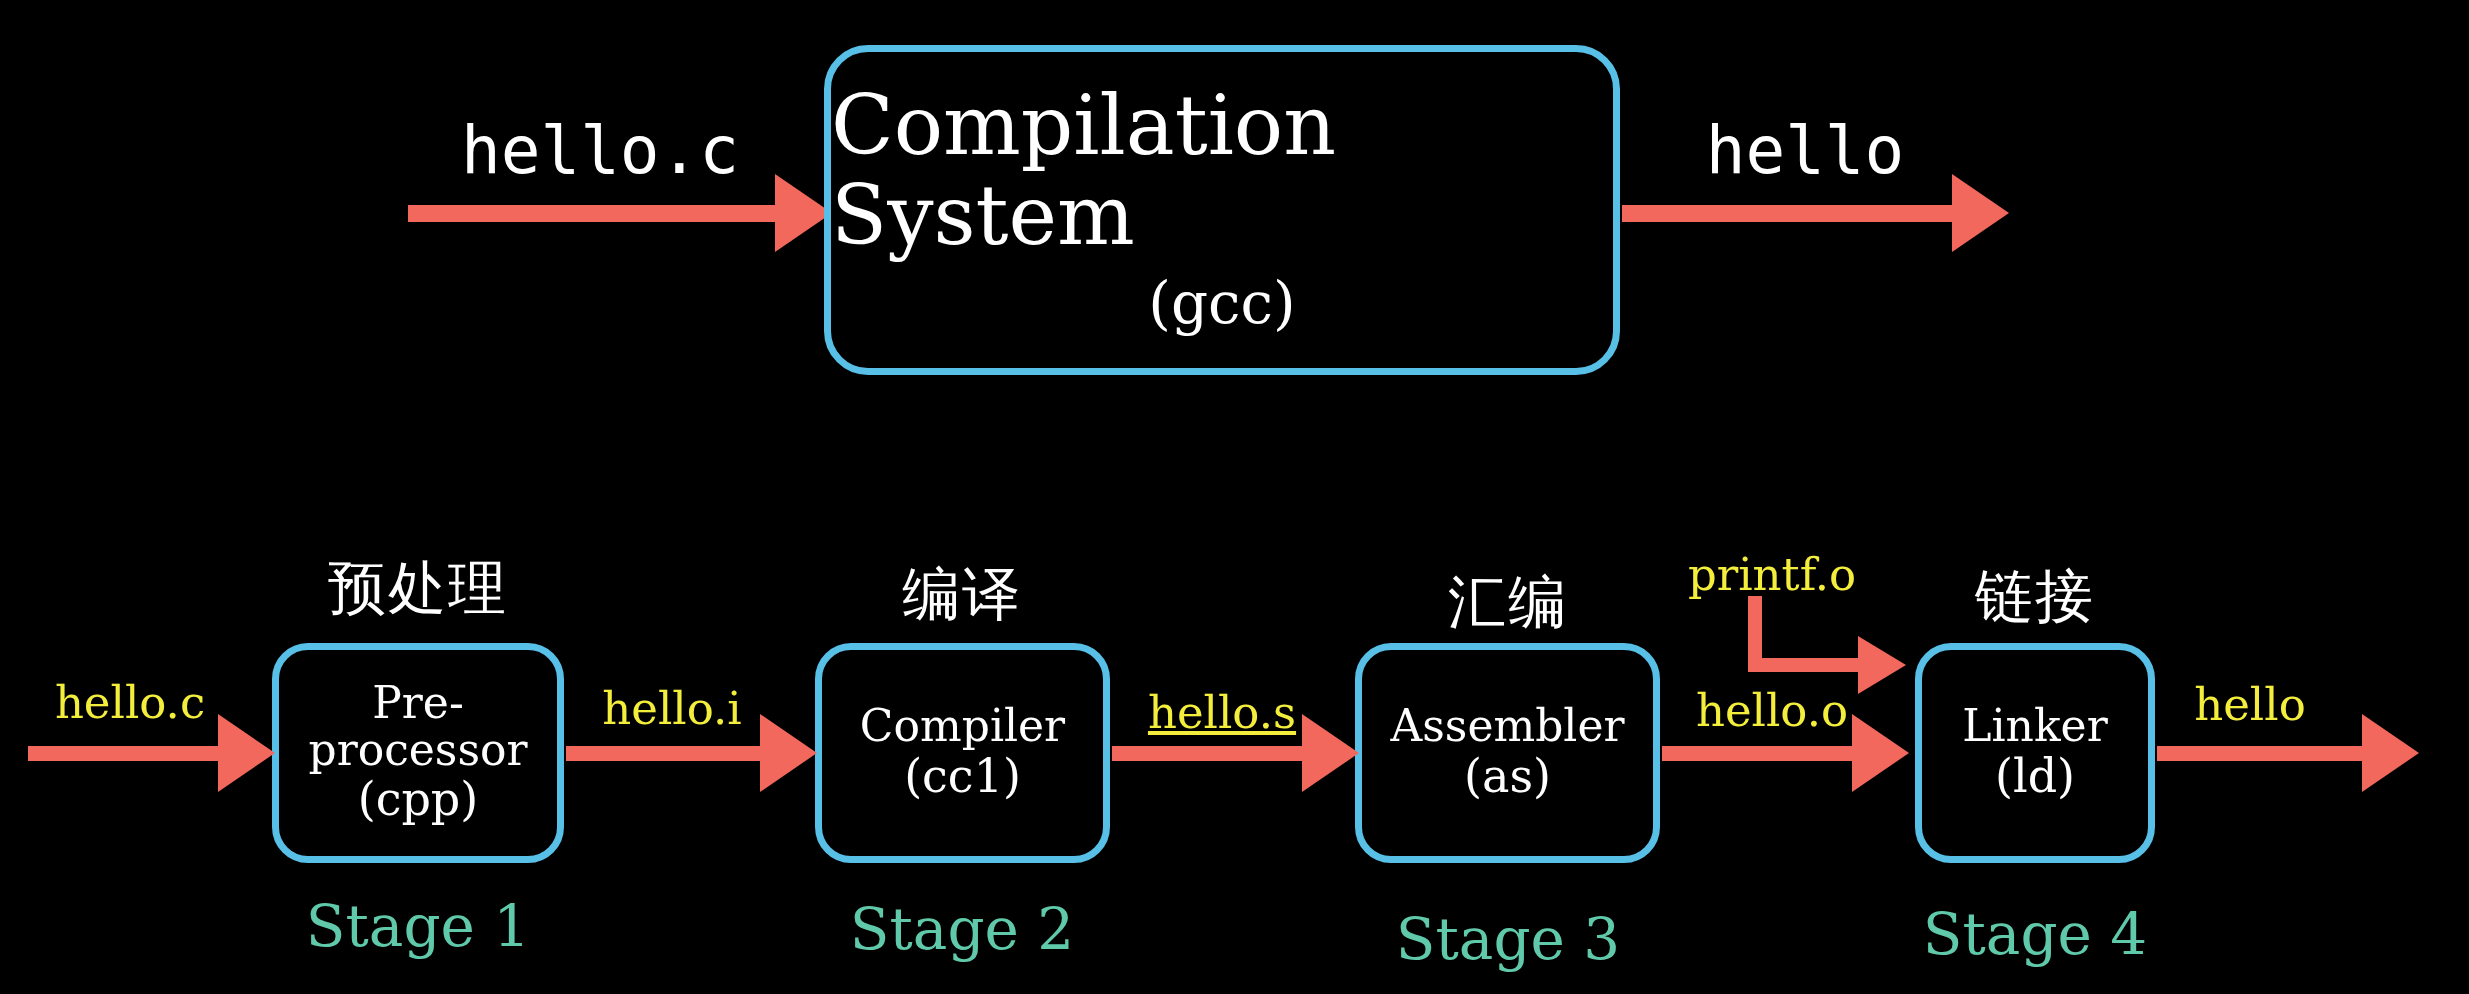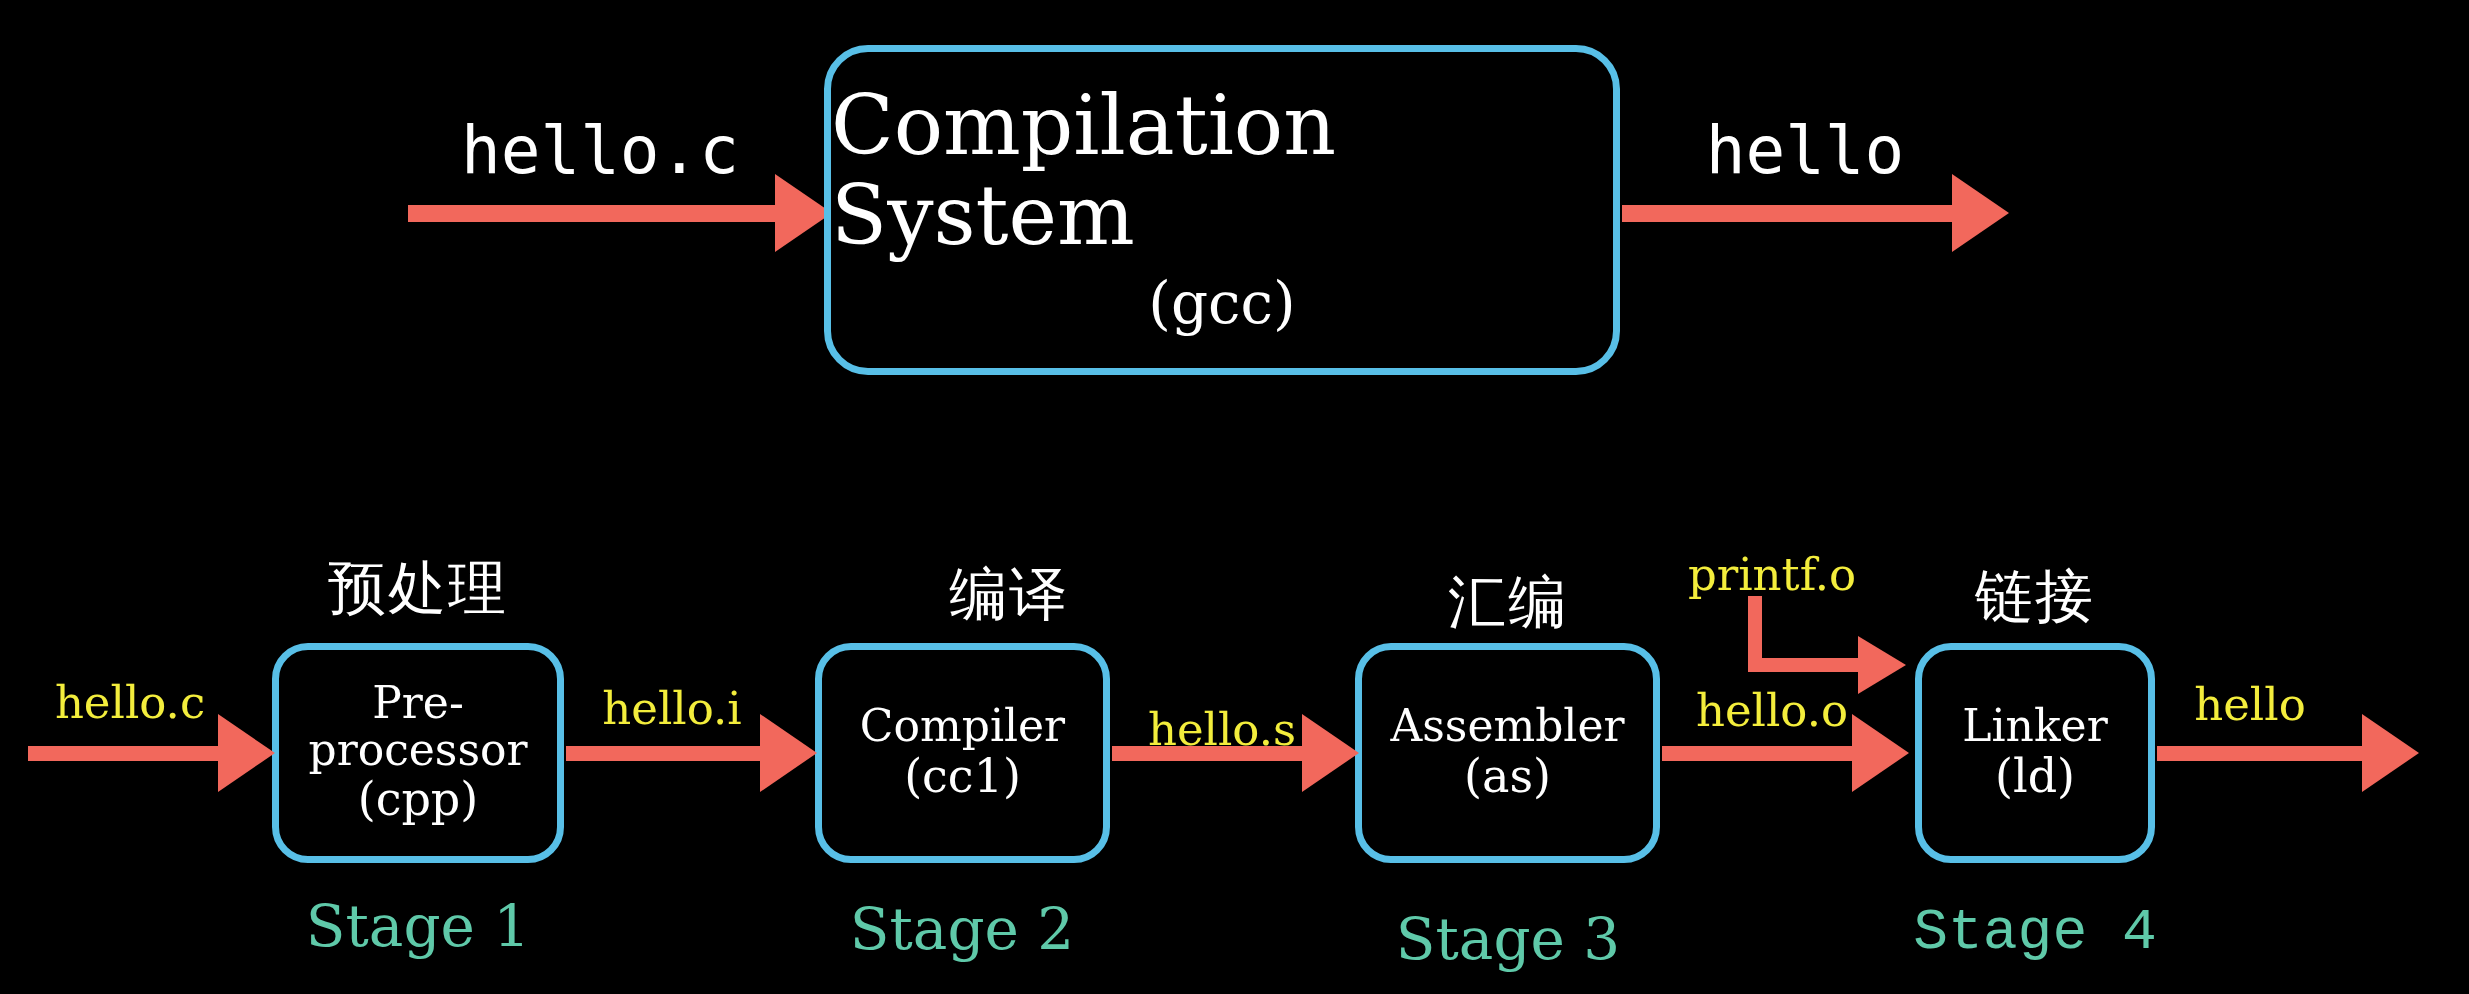--- a/index.html
+++ b/index.html
@@ -38,52 +38,52 @@
   #top-input-arrow-head{left:775px;top:174px;}
   #compilation-box{left:824px;top:45px;width:796px;height:330px;border-radius:44px;}
   #compilation-title{font-size:82px;line-height:1.1;}
   #compilation-tool{font-size:58px;line-height:1.2;margin-top:8px;}
   #top-output-label{left:1650px;top:112px;width:310px;}
   #top-output-arrow-shaft{left:1622px;top:205px;width:332px;height:17px;}
   #top-output-arrow-head{left:1952px;top:174px;}
 
   
   #zh-stage1{left:268px;top:550px;width:300px;}
-  #zh-stage2{left:859px;top:556px;width:300px;}
+  #zh-stage2{left:812px;top:556px;width:300px;}
   #zh-stage3{left:1358px;top:564px;width:300px;}
   #zh-stage4{left:1885px;top:558px;width:300px;}
 
   
   #box-stage1{left:272px;top:643px;width:292px;height:220px;}
   #box-stage2{left:815px;top:643px;width:295px;height:220px;}
   #box-stage3{left:1355px;top:643px;width:305px;height:220px;}
   #box-stage4{left:1915px;top:643px;width:240px;height:220px;}
 
   
   #stage1-caption{left:268px;top:892px;width:300px;}
   #stage2-caption{left:812px;top:895px;width:300px;}
   #stage3-caption{left:1358px;top:905px;width:300px;}
-  #stage4-caption{left:1885px;top:900px;width:300px;font-family:Liberation Mono, monospace;}
+  #stage4-caption{left:1885px;top:900px;width:300px;}
 
   
   #arrow1-shaft{left:28px;top:746px;width:192px;height:15px;}
   #arrow1-head{left:218px;top:714px;}
   #arrow2-shaft{left:566px;top:746px;width:196px;height:15px;}
   #arrow2-head{left:760px;top:714px;}
   #arrow3-shaft{left:1112px;top:746px;width:192px;height:15px;}
   #arrow3-head{left:1302px;top:714px;}
   #arrow4-shaft{left:1662px;top:746px;width:192px;height:15px;}
   #arrow4-head{left:1852px;top:714px;}
   #arrow5-shaft{left:2157px;top:746px;width:206px;height:15px;}
   #arrow5-head{left:2362px;top:714px;}
 
   
   #label-source{left:30px;top:676px;width:200px;}
   #label-preprocessed{left:572px;top:682px;width:200px;}
-  #label-assembly{left:1122px;top:703px;width:200px;}
+  #label-assembly{left:1122px;top:686px;width:200px;text-decoration:underline;}
   #label-object{left:1672px;top:684px;width:200px;}
   #label-executable{left:2150px;top:678px;width:200px;}
   #label-library{left:1662px;top:534px;width:220px;margin-top:14px;}
 
   
   #elbow-vertical{left:1748px;top:596px;width:14px;height:76px;}
   #elbow-horizontal{left:1748px;top:658px;width:112px;height:14px;}
   #elbow-head{left:1858px;top:636px;border-top-width:29px;border-bottom-width:29px;border-left-width:48px;}
 </style>
 </head>

